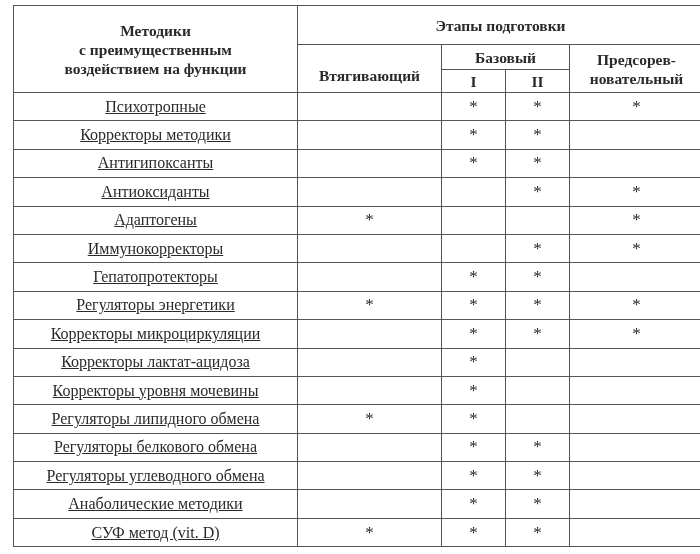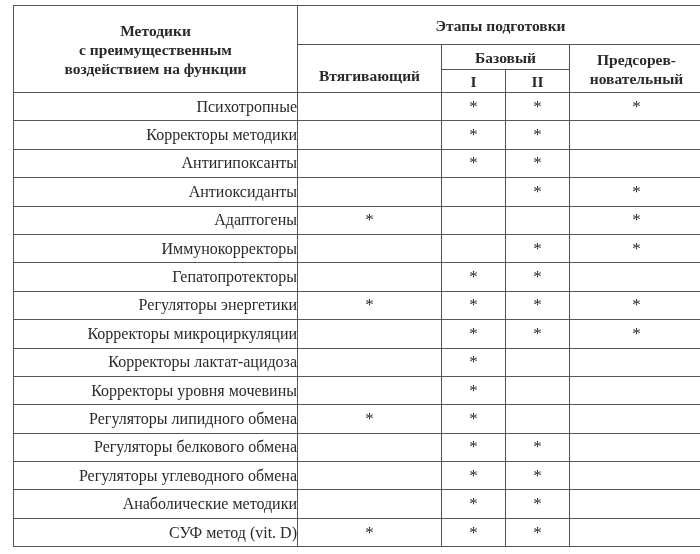--- a/index.html
+++ b/index.html
@@ -22,24 +22,25 @@
     font-size: 15.5px;
     text-align: center;
     line-height: 19px;
     color: #2a2a2a;
   }
   th.corner { line-height: 20px; }
   th.stages { height: 38px; }
   th.sub { height: 24px; }
   th.roman { height: 22px; font-size: 16px; }
   td.name {
-    text-align: right;
+    text-align: center;
     padding-left: 5px;
     font-size: 16px;
     white-space: nowrap;
+    text-decoration: underline;
   }
   td.mark {
     text-align: center;
     font-size: 17px;
     line-height: 14px;
     padding-top: 4px;
   }
   tbody tr { height: 28.4px; }
 </style>
 </head>

